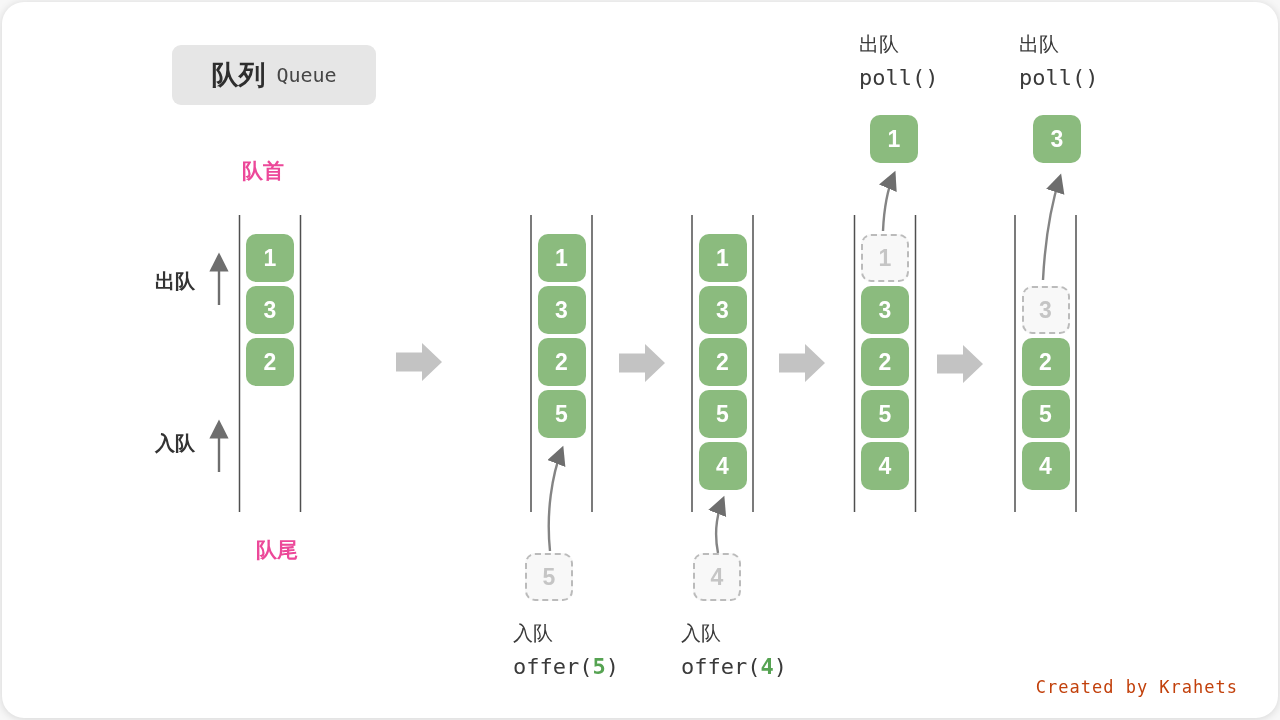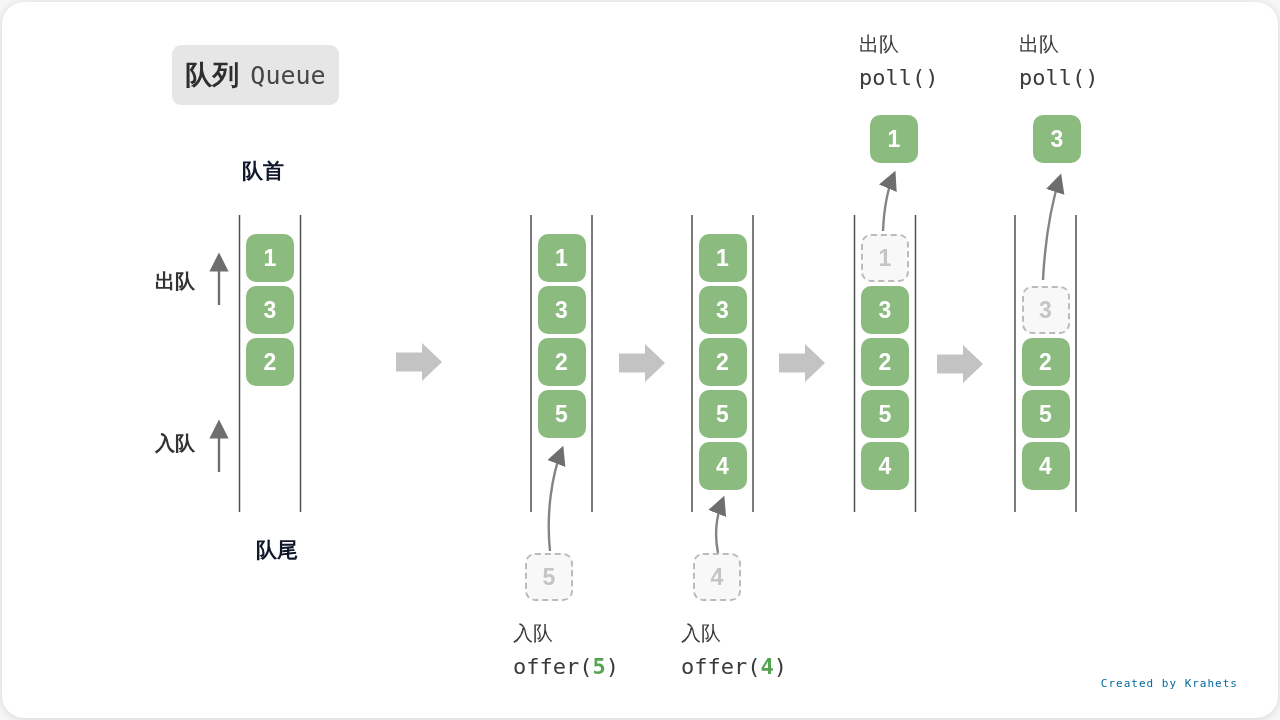--- a/index.html
+++ b/index.html
@@ -2,26 +2,26 @@
 <html><head>
 <meta charset="utf-8">
 <style>
   html,body{margin:0;padding:0;background:#f7f7f7;}
   .frame{position:relative;width:1280px;height:720px;overflow:hidden;}
   .card{position:absolute;left:2px;top:2px;right:2px;bottom:2px;background:#ffffff;
         border-radius:22px;box-shadow:0 1px 8px rgba(0,0,0,0.14);}
   .canvas{position:absolute;inset:0;font-family:"Liberation Sans",sans-serif;color:#3a3a3a;}
   svg.overlay{position:absolute;left:0;top:0;width:1280px;height:720px;pointer-events:none;}
 
-  .title-box{position:absolute;left:170px;top:43px;width:167px;height:60px;background:#e6e6e6;
+  .title-box{position:absolute;left:170px;top:43px;width:204px;height:60px;background:#e6e6e6;
              border-radius:9px;display:flex;align-items:center;justify-content:center;gap:11px;}
   .title-zh{font-size:27px;font-weight:700;color:#2e2e2e;}
-  .title-en{font-family:"DejaVu Sans Mono",monospace;font-size:25px;color:#464646;}
+  .title-en{font-family:"DejaVu Sans Mono",monospace;font-size:20px;color:#464646;}
 
-  .lbl{position:absolute;font-weight:700;font-size:21px;color:#0f172a;white-space:nowrap;}
+  .lbl{position:absolute;font-weight:700;font-size:21px;color:#ec4899;white-space:nowrap;}
   .lbl-front{left:240px;top:155px;}
   .lbl-rear{left:254px;top:534px;}
   .lbl-side{position:absolute;font-weight:700;font-size:20px;color:#333;white-space:nowrap;}
   .lbl-dequeue-side{left:153px;top:266px;}
   .lbl-enqueue-side{left:153px;top:428px;}
 
   .cell{position:absolute;width:48px;height:48px;border-radius:10px;box-sizing:border-box;
         display:flex;align-items:center;justify-content:center;font-size:23px;font-weight:700;}
   .cell-filled{background:#8bbb7e;color:#ffffff;}
   .cell-ghost{background:#f8f8f8;border:2px dashed #bbbbbb;color:#c5c5c5;}
@@ -29,21 +29,21 @@
   .op{position:absolute;white-space:nowrap;}
   .op .op-label{font-size:20px;color:#3a3a3a;margin-bottom:7px;}
   .op .op-code{font-family:"DejaVu Sans Mono",monospace;font-size:22px;color:#3a3a3a;}
   .op .op-arg{color:#56a352;font-weight:700;}
   .op-dequeue-1{left:857px;top:29px;}
   .op-dequeue-2{left:1017px;top:29px;}
   .op-enqueue-1{left:511px;top:618px;}
   .op-enqueue-2{left:679px;top:618px;}
 
   .watermark{position:absolute;right:40px;top:675px;font-family:"DejaVu Sans Mono",monospace;
-             font-size:11px;color:#0369a1;letter-spacing:1px;}
+             font-size:17px;color:#c2410c;letter-spacing:1px;}
 </style>
 </head>
 <body>
 
 <div class="frame">
   <div class="card">
     <div class="canvas">
 
       <svg class="overlay" viewBox="0 0 1280 720">
         <defs>

